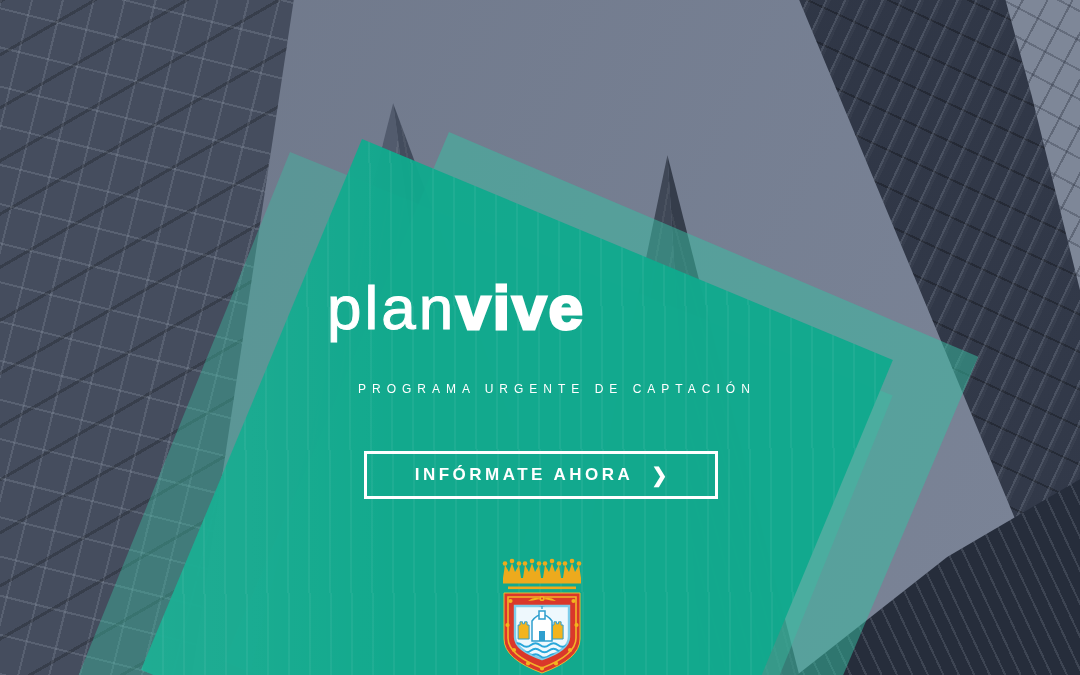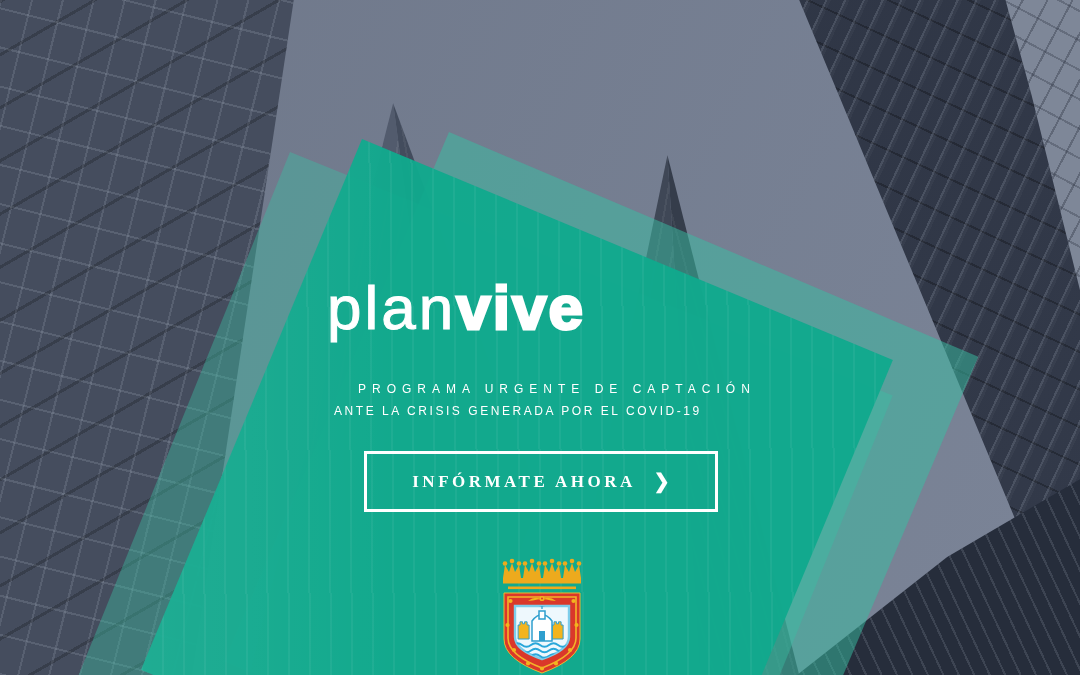--- a/index.html
+++ b/index.html
@@ -69,24 +69,24 @@
   .logo{position:absolute;left:327px;top:277px;font-size:62px;line-height:1;
     letter-spacing:3px;white-space:nowrap;color:#fff;}
   .logo .plan{font-weight:400;-webkit-text-stroke:1px #fff;}
   .logo .vive{font-weight:700;-webkit-text-stroke:2.8px #fff;letter-spacing:2px;}
   .tagline{position:absolute;left:334px;top:366px;font-weight:400;font-size:12px;
     line-height:22px;white-space:nowrap;margin-top:12px;}
   .tagline div:nth-child(1){letter-spacing:6.0px;padding-left:24px;}
   .tagline div:nth-child(2){letter-spacing:2.55px;}
   .tagline div:nth-child(3){letter-spacing:3.1px;}
   .cta{
-    position:absolute;left:364px;top:451px;width:354px;height:61px;box-sizing:border-box;
+    position:absolute;left:364px;top:451px;width:354px;height:48px;box-sizing:border-box;
     border:3px solid #fff;background:transparent;color:#fff;cursor:pointer;
     display:flex;align-items:center;justify-content:center;gap:18px;
-    font-family:Liberation Serif, serif;font-weight:700;font-size:17px;letter-spacing:3.5px;
+    font-family:Liberation Sans, sans-serif;font-weight:700;font-size:17px;letter-spacing:3.5px;
   }
   .cta .chev{font-size:19px;letter-spacing:0;font-weight:700;line-height:1;transform:scaleY(1.05);}
   .shield{position:absolute;left:488px;top:553px;}
 </style>
 </head>
 <body>
 
 <div class="stage">
 
   <div class="layer"></div>
@@ -101,21 +101,20 @@
 
   <div class="sq sq-back"></div>
   <div class="sq sq-mid"></div>
   <div class="sq sq-front"></div>
 
   <div class="content">
     <div class="logo"><span class="plan">plan</span><span class="vive">vive</span></div>
 
     <div class="tagline">
       <div>PROGRAMA URGENTE DE CAPTACIÓN</div>
-      <div>ANTE LA CRISIS GENERADA POR EL COVID-19</div>
     </div>
 
     <button class="cta">
       <span>INFÓRMATE AHORA</span>
       <span class="chev">❯</span>
     </button>
 
     <svg class="shield" width="108" height="122" viewBox="0 0 108 122">
 
       <g fill="#edaa1d">

